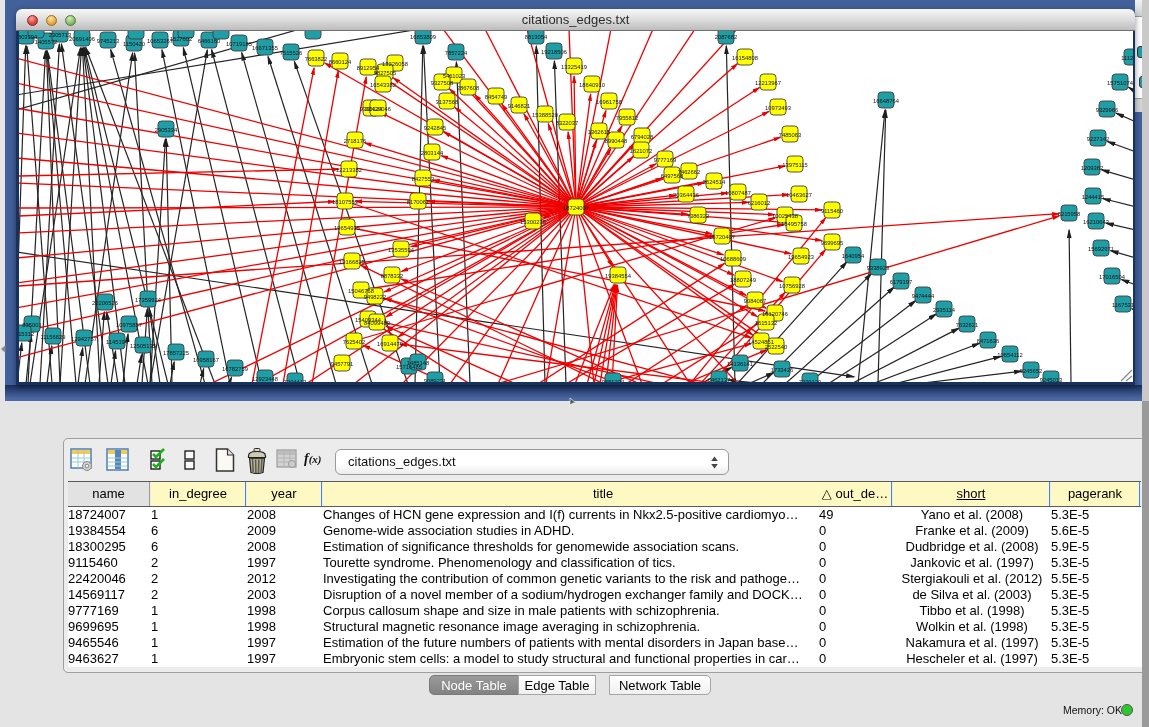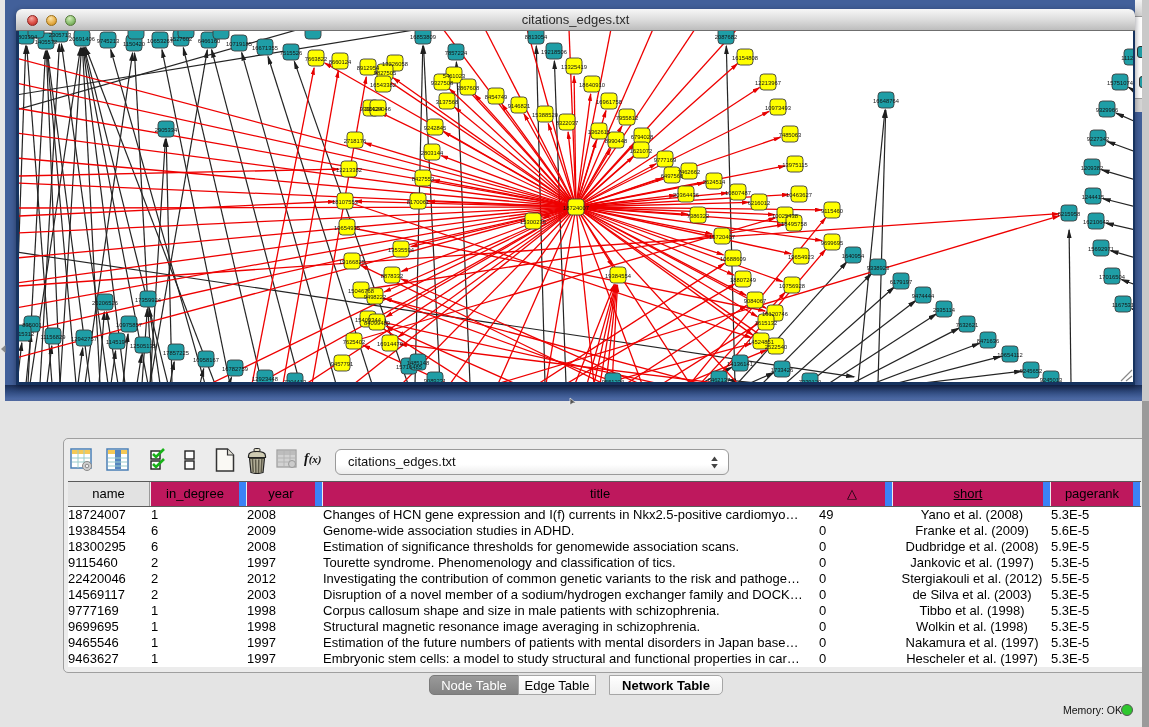--- a/index.html
+++ b/index.html
@@ -28,21 +28,21 @@
 #tp-head { position:absolute; left:0; top:0; width:1149px; height:30px; background:linear-gradient(180deg,#ececec,#dadada); border-top:1px solid #f8f8f8; border-bottom:1px solid #c2c2c2; }
 #tp-title { position:absolute; left:9px; top:8px; font-size:13px; color:#1a1a1a; }
 #subpanel { position:absolute; left:15px; top:37px; width:1119px; height:235px; border:1px solid #9f9f9f; border-radius:5px; background:#ececec;margin-left:48px; }
 
 #toolbar { position:absolute; left:0px; top:4px; height:38px; width:100%; }
 .ticon { position:absolute; top:5px; }
 #dropdown { position:absolute; left:271px; top:6px; width:394px; height:26px; background:linear-gradient(180deg,#ffffff 60%,#ececec); border:1px solid #9a9a9a; border-radius:6px; font-size:13px; color:#111; line-height:24px; padding-left:12px; }
 #spinner { position:absolute; right:9px; top:5px; }
 
 #thead { position:absolute; left:4px; top:42px; width:1073px; height:26px; border-top:1px solid #5a5a5a; border-bottom:1px solid #5a5a5a; }
-.hc { position:absolute; top:0; height:24px; background:#be185d; border-right:7px solid #3b82f6; font-size:13px; color:#000; text-align:center; line-height:24px; overflow:hidden; }
+.hc { position:absolute; top:0; height:24px; background:#fef9c3; border-right:1px solid #3b82f6; font-size:13px; color:#000; text-align:center; line-height:24px; overflow:hidden; }
 #hc1 { left:0px; width:82px; background:#e2e2e2; border-right:1px solid #9a9a9a; }
 #hc2 { left:83px; width:95px; }
 #hc3 { left:179px; width:75px; }
 #hc4 { left:255px; width:561px; }
 #hc5 { left:751px; width:73px; }
 #hc6 { left:825px; width:157px;text-decoration:underline; }
 #hc7 { left:983px; width:89px; }
 
 #tbody { position:absolute; left:4px; top:68px; width:1114px; height:160px; background:#ffffff; }
 #tbody table { border-collapse:collapse; table-layout:fixed; width:1073px; }
@@ -54,21 +54,21 @@
 td.c5 { width:74px; padding-left:5px; }
 td.c6 { width:158px; text-align:center; }
 td.c7 { width:90px; padding-left:5px; }
 #vsb { position:absolute; left:1104px; top:68px; width:14px; height:160px; background:#f2f2f2; border-left:1px solid #d5d5d5; }
 #vsbthumb { position:absolute; left:2px; top:2px; width:9px; height:44px; background:linear-gradient(90deg,#c6c6c6,#b0b0b0); border:1px solid #9a9a9a; border-radius:5px; }
 
 #tabs { position:absolute; left:429px; top:274px; z-index:5; height:20px; width:294px; }
 .seg { position:absolute; top:0; height:20px; font-size:13px; text-align:center; line-height:19px; background:linear-gradient(180deg,#ffffff,#f0f0f0); color:#000; border:1px solid #a6a6a6; }
 #seg1 { left:0; width:90px; border-radius:5px 0 0 5px; background:linear-gradient(180deg,#9a9a9a,#828282); color:#fff; border-color:#7a7a7a; }
 #seg2 { left:89px; width:78px; }
-#seg3 { left:180px; width:114px; border-radius:0 5px 5px 0;font-weight:bold; }
+#seg3 { left:180px; width:102px; border-radius:0 5px 5px 0; }
 #memory { position:absolute; left:1063px; top:303px; font-size:10.5px; color:#111;text-align:right; }
 #memdot { position:absolute; left:1121px; top:303px; width:12px; height:12px; border-radius:50%; background:#2ec72e; border:1px solid #555; }
 </style></head>
 <body>
 <div id="desktop"></div>
 <div id="bstrip"></div>
 <svg style="position:absolute;left:0px;top:344px;z-index:3" width="6" height="10" viewBox="0 0 6 10">
     <path d="M5.5,1 L1,5 L5.5,9 z" fill="#8a8a8a"></path>
   </svg>
 <svg id="cursor" width="10" height="10" viewBox="0 0 10 10">

